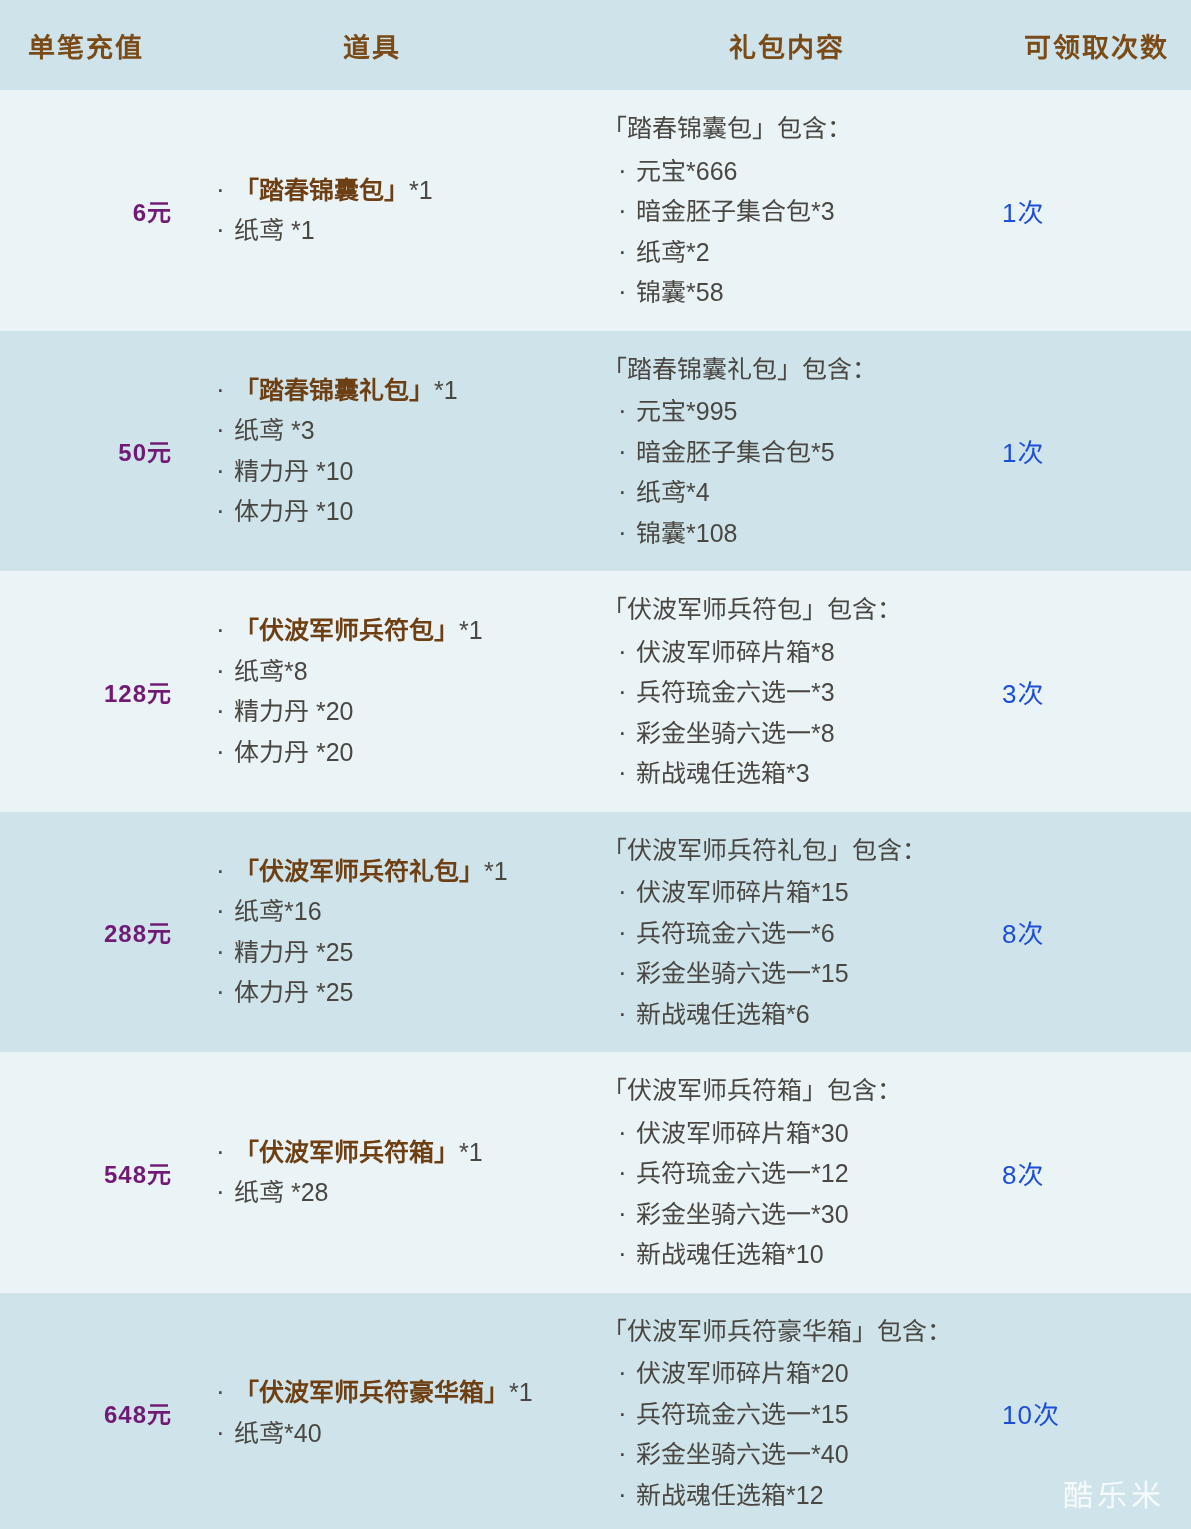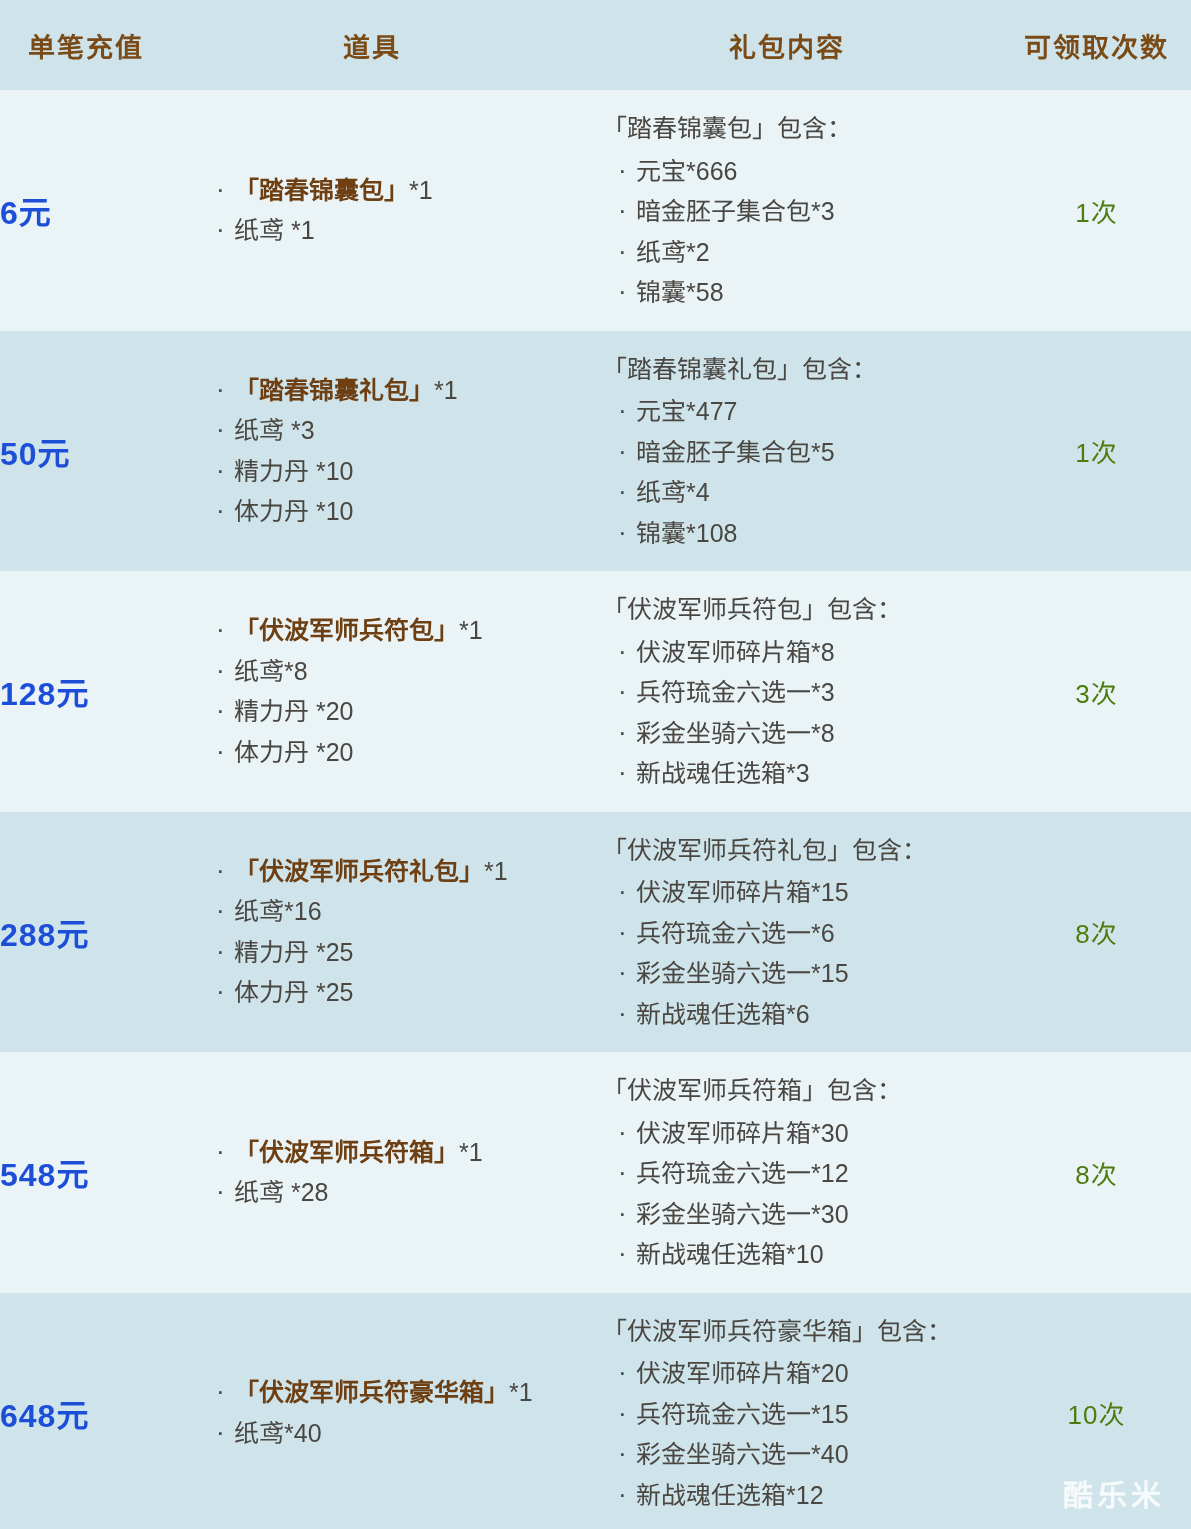--- a/index.html
+++ b/index.html
@@ -44,29 +44,29 @@
   }
   tbody tr.row-odd td { background: #eaf4f7; }
   tbody tr.row-even td { background: #cfe4ea; }
 
   tbody td {
     border: none;
     vertical-align: middle;
     padding: 18px 0;
   }
   td.price {
+    text-align: right;
+    color: #701a75;
+    font-size: 24px;
+    font-weight: bold;
+    letter-spacing: 1px;
+  }
+  td.times {
     text-align: left;
     color: #1d4ed8;
-    font-size: 32px;
-    font-weight: bold;
-    letter-spacing: 1px;
-  }
-  td.times {
-    text-align: center;
-    color: #4d7c0f;
     font-size: 26px;
     letter-spacing: 1px;
   }
   td.items, td.content {
     color: #4a4742;
     font-size: 25px;
     line-height: 1.62;
     margin-top: 48px;
   }
   td.items { padding-left: 36px; padding-right: 10px; }
@@ -99,21 +99,21 @@
   }
   .content-title {
     white-space: nowrap;
     margin-bottom: 2px;
   }
   .watermark {
     position: absolute;
     right: 26px;
     bottom: 14px;
     font-size: 30px;
-    font-weight: bold;
+    font-weight: normal;
     color: rgba(255,255,255,0.82);
     letter-spacing: 4px;
     user-select: none;
     margin-left: 22px;
   }
 </style>
 </head>
 <body>
 
 <div class="page">
@@ -158,21 +158,21 @@
             <ul class="bullets">
               <li><span class="pack-name">「踏春锦囊礼包」</span><span>*1</span></li>
               <li><span>纸鸢 *3</span></li>
               <li><span>精力丹 *10</span></li>
               <li><span>体力丹 *10</span></li>
             </ul>
           </td>
           <td class="content">
             <div class="content-title">「踏春锦囊礼包」包含：</div>
             <ul class="bullets inner">
-              <li>元宝*477</li>
+              <li>元宝*995</li>
               <li>暗金胚子集合包*5</li>
               <li>纸鸢*4</li>
               <li>锦囊*108</li>
             </ul>
           </td>
           <td class="times">1次</td>
         </tr>
         <tr class="row-odd">
           <td class="price">128元</td>
           <td class="items">

